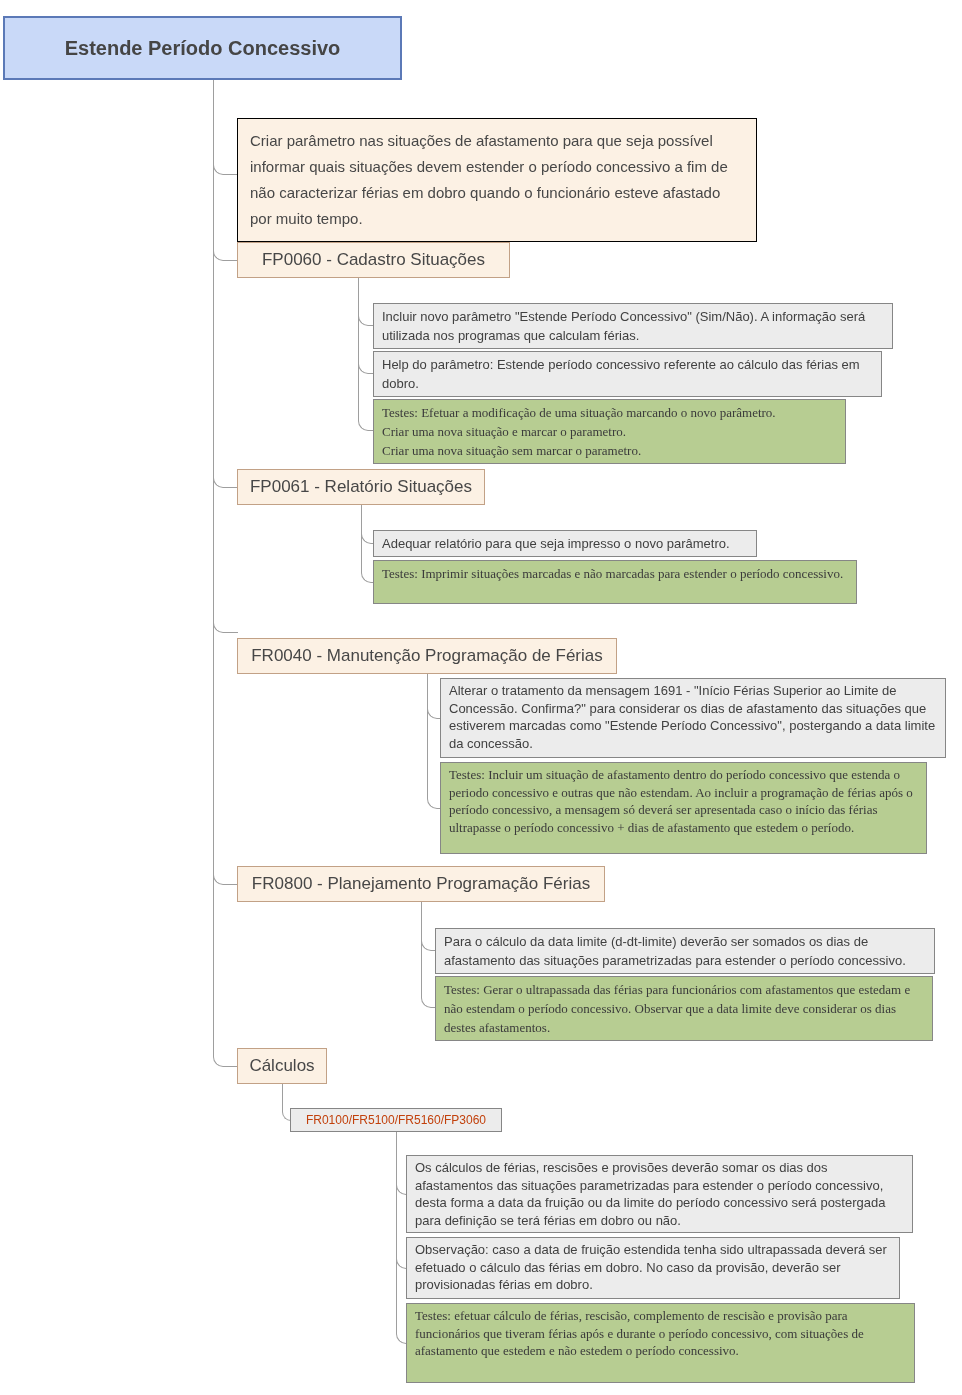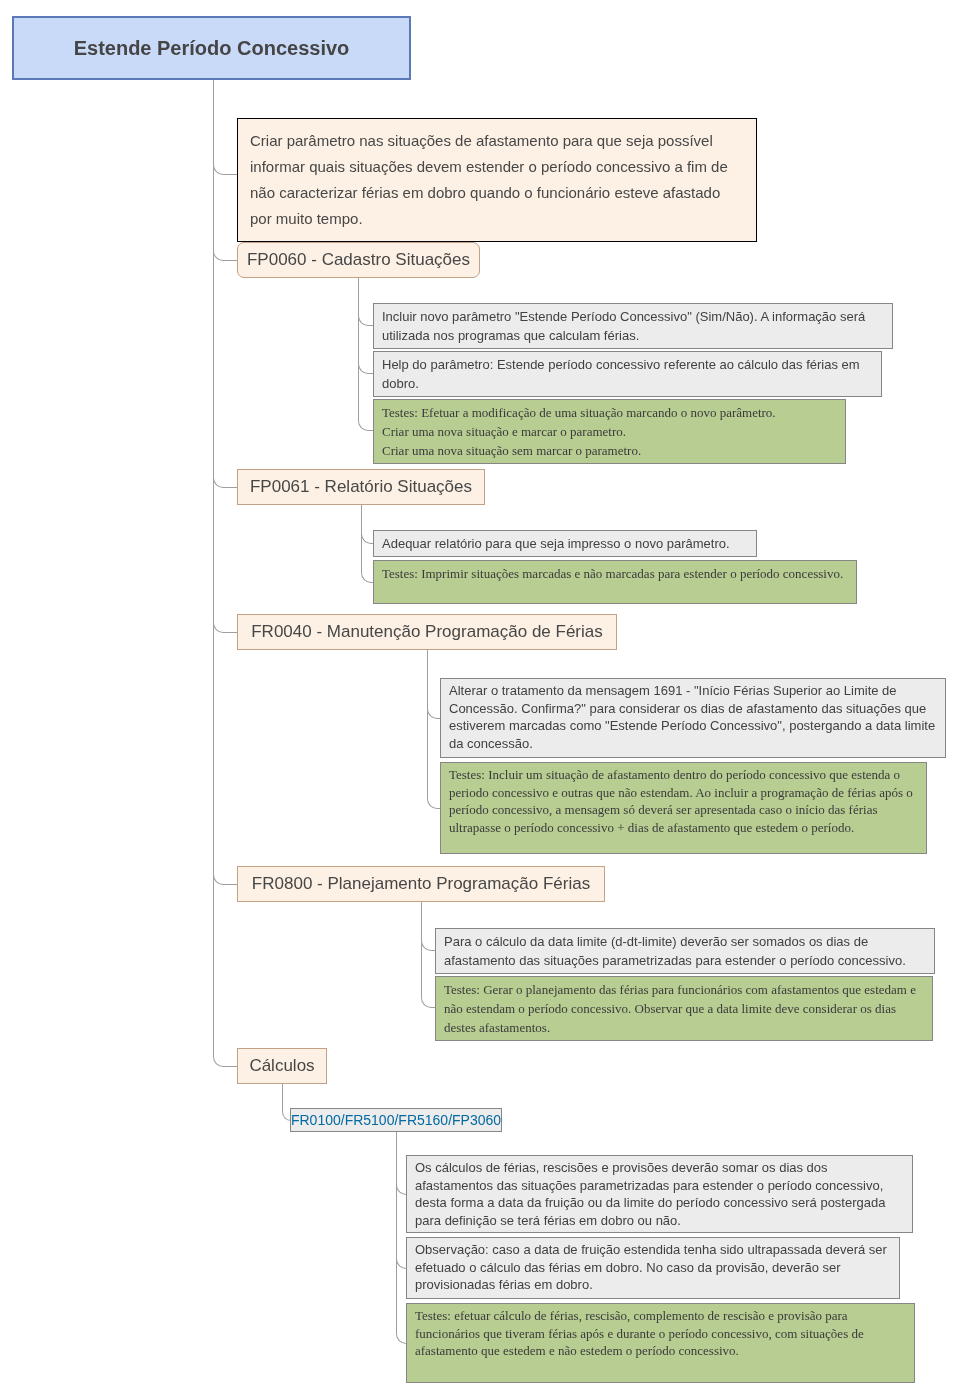--- a/index.html
+++ b/index.html
@@ -52,21 +52,21 @@
     font-size:13px;line-height:19px;
     padding:3px 8px;color:#3b3b3b;font-family:Liberation Serif, serif;
   }
   .multiline{white-space:pre-line;}
   .tight{line-height:17.5px;}
   
   .prog{
     background:#ececec;
     border:1px solid #868686;
     display:flex;align-items:center;justify-content:center;
-    font-size:14px;color:#0369a1;white-space:nowrap;
+    font-size:12px;color:#c2410c;white-space:nowrap;
   }
   
   .vline{
     position:absolute;
     border-left:1px solid #9e9e9e;
     width:0;
   }
   .elbow{
     position:absolute;
     border-left:1px solid #9e9e9e;
@@ -105,42 +105,42 @@
   <div class="elbow" style="left:421px;top:997px;width:14px;height:10px;"></div>
 
   <div class="vline" style="left:282px;top:1084px;height:26px;"></div>
   <div class="elbow" style="left:282px;top:1110px;width:8px;height:10px;"></div>
 
   <div class="vline" style="left:396px;top:1132px;height:201px;"></div>
   <div class="elbow" style="left:396px;top:1184px;width:10px;height:10px;"></div>
   <div class="elbow" style="left:396px;top:1258px;width:10px;height:10px;"></div>
   <div class="elbow" style="left:396px;top:1333px;width:10px;height:10px;"></div>
 
-  <div class="node root-node" style="left:12px;top:16px;width:399px;height:64px;">Estende Período Concessivo</div>
+  <div class="node root-node" style="left:3px;top:16px;width:399px;height:64px;">Estende Período Concessivo</div>
 
   <div class="node desc" style="left:237px;top:118px;width:520px;min-height:112px;">Criar parâmetro nas situações de afastamento para que seja possível informar quais situações devem estender o período concessivo a fim de não caracterizar férias em dobro quando o funcionário esteve afastado por muito tempo.</div>
 
-  <div class="node topic" style="left:237px;top:242px;width:243px;height:36px;border-radius:7px;">FP0060 - Cadastro Situações</div>
+  <div class="node topic" style="left:237px;top:242px;width:273px;height:36px;">FP0060 - Cadastro Situações</div>
   <div class="node task" style="left:373px;top:303px;width:520px;min-height:44px;">Incluir novo parâmetro "Estende Período Concessivo" (Sim/Não). A informação será utilizada nos programas que calculam férias.</div>
   <div class="node task" style="left:373px;top:351px;width:509px;min-height:44px;">Help do parâmetro: Estende período concessivo referente ao cálculo das férias em dobro.</div>
   <div class="node test multiline" style="left:373px;top:399px;width:473px;min-height:62px;">Testes: Efetuar a modificação de uma situação marcando o novo parâmetro.
 Criar uma nova situação e marcar o parametro.
 Criar uma nova situação sem marcar o parametro.</div>
 
   <div class="node topic" style="left:237px;top:469px;width:248px;height:36px;">FP0061 - Relatório Situações</div>
   <div class="node test" style="left:373px;top:560px;width:484px;min-height:44px;">Testes: Imprimir situações marcadas e não marcadas para estender o período concessivo.</div>
   <div class="node task" style="left:373px;top:530px;width:384px;min-height:26px;">Adequar relatório para que seja impresso o novo parâmetro.</div>
 
-  <div class="node topic" style="left:237px;top:614px;width:380px;height:36px;">FR0040 - Manutenção Programação de Férias</div>
+  <div class="node topic" style="left:237px;top:638px;width:380px;height:36px;">FR0040 - Manutenção Programação de Férias</div>
   <div class="node task tight" style="left:440px;top:678px;width:506px;min-height:80px;">Alterar o tratamento da mensagem 1691 - "Início Férias Superior ao Limite de Concessão. Confirma?" para considerar os dias de afastamento das situações que estiverem marcadas como "Estende Período Concessivo", postergando a data limite da concessão.</div>
   <div class="node test tight" style="left:440px;top:762px;width:487px;min-height:92px;">Testes: Incluir um situação de afastamento dentro do período concessivo que estenda o periodo concessivo e outras que não estendam. Ao incluir a programação de férias após o período concessivo, a mensagem só deverá ser apresentada caso o início das férias ultrapasse o período concessivo + dias de afastamento que estedem o período.</div>
 
   <div class="node topic" style="left:237px;top:866px;width:368px;height:36px;">FR0800 - Planejamento Programação Férias</div>
   <div class="node task" style="left:435px;top:928px;width:500px;min-height:44px;">Para o cálculo da data limite (d-dt-limite) deverão ser somados os dias de afastamento das situações parametrizadas para estender o período concessivo.</div>
-  <div class="node test" style="left:435px;top:976px;width:498px;min-height:62px;">Testes: Gerar o planejamento das férias para funcionários com afastamentos que estedam e não estendam o período concessivo. Observar que a data limite deve considerar os dias destes afastamentos.</div>
+  <div class="node test" style="left:435px;top:976px;width:498px;min-height:62px;">Testes: Gerar o ultrapassada das férias para funcionários com afastamentos que estedam e não estendam o período concessivo. Observar que a data limite deve considerar os dias destes afastamentos.</div>
 
   <div class="node topic" style="left:237px;top:1048px;width:90px;height:36px;">Cálculos</div>
   <div class="node prog" style="left:290px;top:1108px;width:212px;height:24px;">FR0100/FR5100/FR5160/FP3060</div>
   <div class="node task tight" style="left:406px;top:1237px;width:494px;min-height:62px;">Observação: caso a data de fruição estendida tenha sido ultrapassada deverá ser efetuado o cálculo das férias em dobro. No caso da provisão, deverão ser provisionadas férias em dobro.</div>
   <div class="node task tight" style="left:406px;top:1155px;width:507px;min-height:78px;">Os cálculos de férias, rescisões e provisões deverão somar os dias dos afastamentos das situações parametrizadas para estender o período concessivo, desta forma a data da fruição ou da limite do período concessivo será postergada para definição se terá férias em dobro ou não.</div>
   <div class="node test tight" style="left:406px;top:1303px;width:509px;min-height:80px;">Testes: efetuar cálculo de férias, rescisão, complemento de rescisão e provisão para funcionários que tiveram férias após e durante o período concessivo, com situações de afastamento que estedem e não estedem o período concessivo.</div>
 
 </div>
 
 </body></html>

